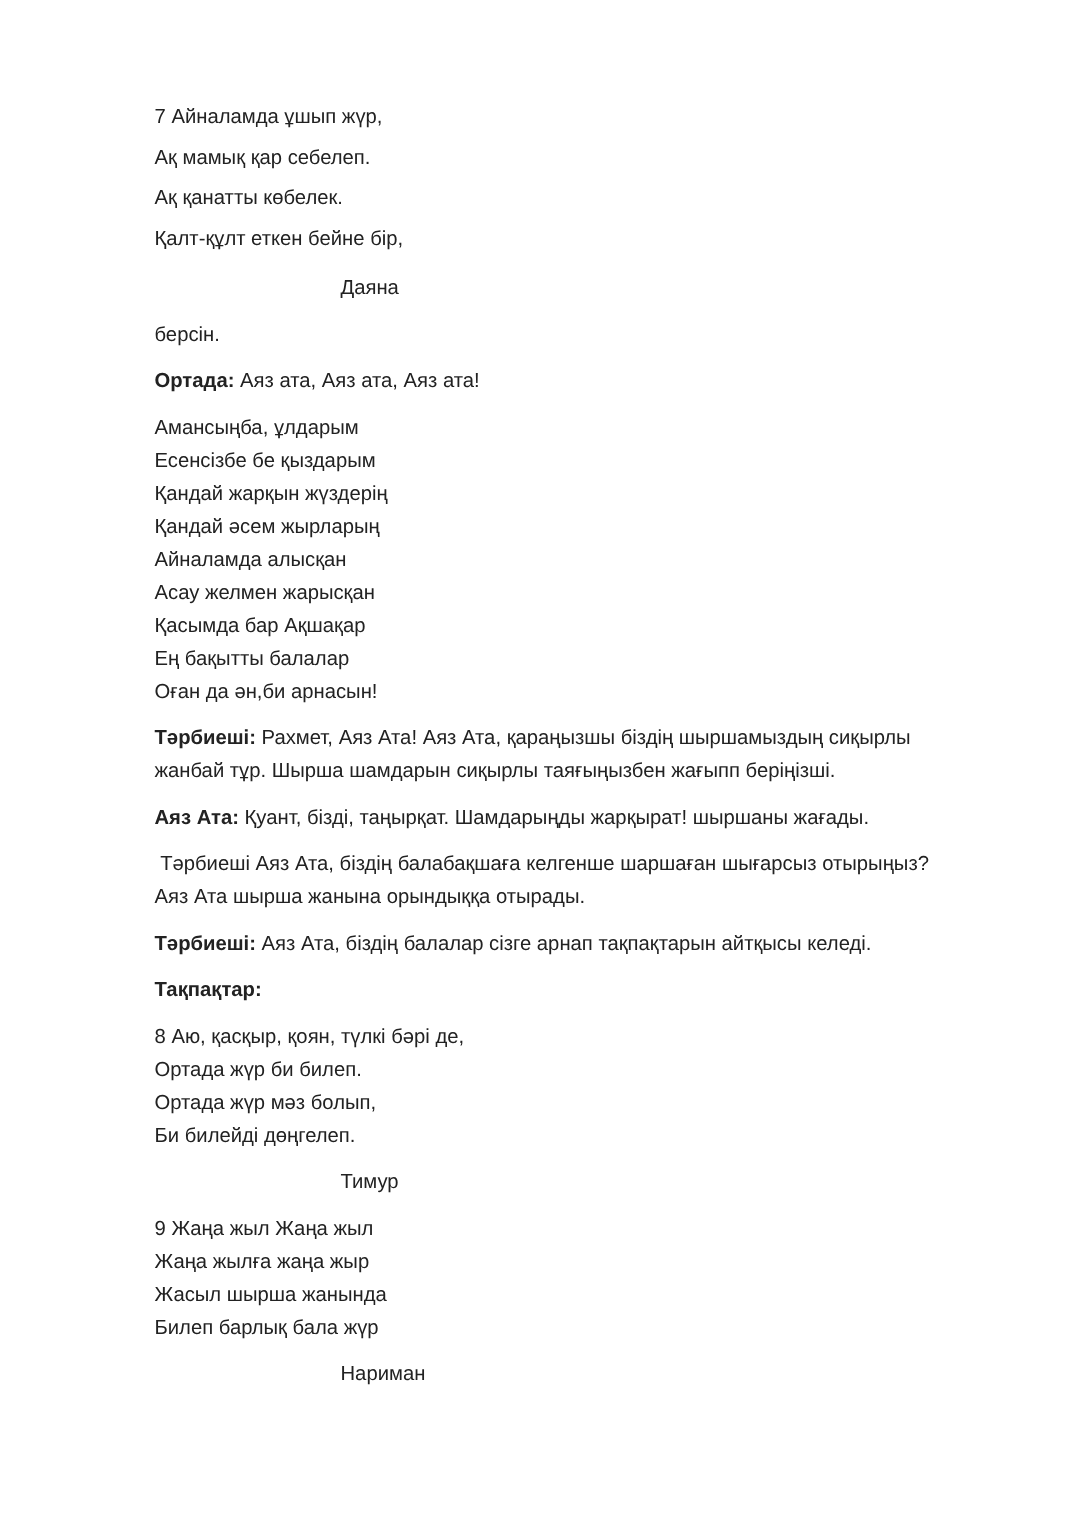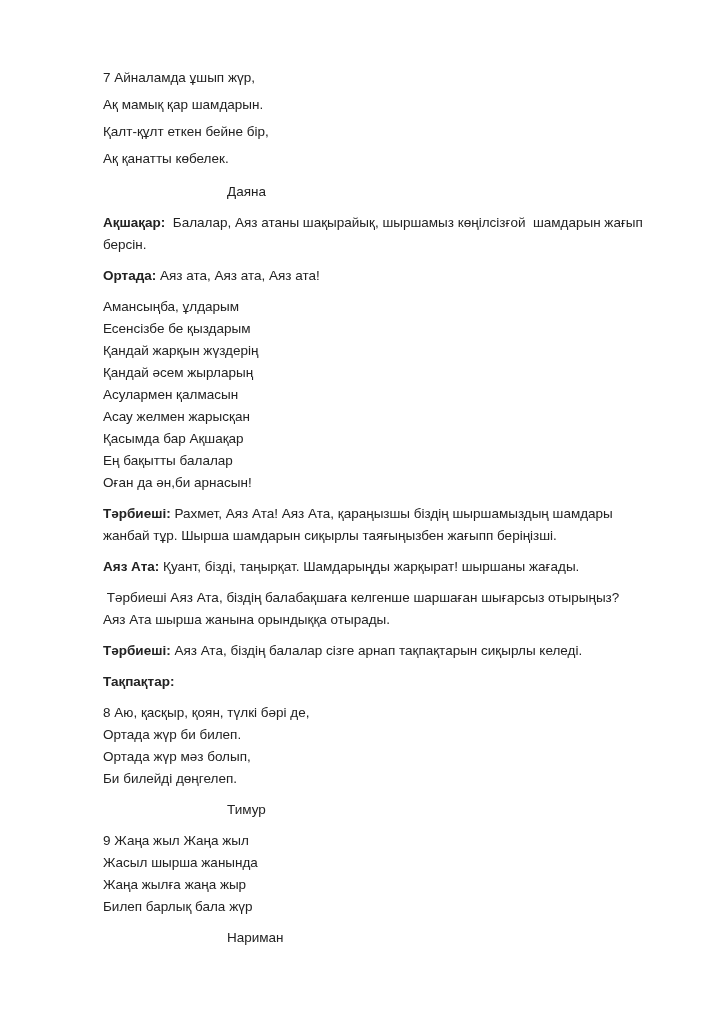--- a/index.html
+++ b/index.html
@@ -28,64 +28,64 @@
   .pl{display:block;white-space:pre;}
   .para{white-space:pre-wrap;}
 </style>
 </head>
 <body>
 
 <div class="doc">
 
   <div class="stanza7 blk">
     <p>7 Айналамда ұшып жүр,</p>
-    <p>Ақ мамық қар шамдарын.</p>
+    <p>Ақ мамық қар себелеп.</p>
+    <p>Ақ қанатты көбелек.</p>
     <p>Қалт-құлт еткен бейне бір,</p>
-    <p>Ақ қанатты көбелек.</p>
   </div>
 
   <p class="author">Даяна</p>
 
-  <p class="para blk"><span class="pl"><b class="speaker">Ақшақар:</b><span>  Балалар, Аяз атаны шақырайық, шыршамыз көңілсізғой  шамдарын жағып</span></span><span class="pl">берсін.</span></p>
+  <p class="para blk"><span class="pl">берсін.</span></p>
 
   <p class="para blk"><b class="speaker">Ортада:</b><span> Аяз ата, Аяз ата, Аяз ата!</span></p>
 
   <div class="blk">
     <p>Амансыңба, ұлдарым</p>
     <p>Есенсізбе бе қыздарым</p>
     <p>Қандай жарқын жүздерің</p>
     <p>Қандай әсем жырларың</p>
-    <p>Асулармен қалмасын</p>
+    <p>Айналамда алысқан</p>
     <p>Асау желмен жарысқан</p>
     <p>Қасымда бар Ақшақар</p>
     <p>Ең бақытты балалар</p>
     <p>Оған да ән,би арнасын!</p>
   </div>
 
-  <p class="para blk"><span class="pl"><b class="speaker">Тәрбиеші:</b><span> Рахмет, Аяз Ата! Аяз Ата, қараңызшы біздің шыршамыздың шамдары</span></span><span class="pl">жанбай тұр. Шырша шамдарын сиқырлы таяғыңызбен жағыпп беріңізші.</span></p>
+  <p class="para blk"><span class="pl"><b class="speaker">Тәрбиеші:</b><span> Рахмет, Аяз Ата! Аяз Ата, қараңызшы біздің шыршамыздың сиқырлы</span></span><span class="pl">жанбай тұр. Шырша шамдарын сиқырлы таяғыңызбен жағыпп беріңізші.</span></p>
 
   <p class="para blk"><b class="speaker">Аяз Ата:</b><span> Қуант, бізді, таңырқат. Шамдарыңды жарқырат! шыршаны жағады.</span></p>
 
   <p class="para blk"><span class="pl"> Тәрбиеші Аяз Ата, біздің балабақшаға келгенше шаршаған шығарсыз отырыңыз?</span><span class="pl">Аяз Ата шырша жанына орындыққа отырады.</span></p>
 
-  <p class="para blk"><b class="speaker">Тәрбиеші:</b><span> Аяз Ата, біздің балалар сізге арнап тақпақтарын сиқырлы келеді.</span></p>
+  <p class="para blk"><b class="speaker">Тәрбиеші:</b><span> Аяз Ата, біздің балалар сізге арнап тақпақтарын айтқысы келеді.</span></p>
 
   <p class="para blk"><b class="speaker">Тақпақтар:</b></p>
 
   <div class="blk">
     <p>8 Аю, қасқыр, қоян, түлкі бәрі де,</p>
     <p>Ортада жүр би билеп.</p>
     <p>Ортада жүр мәз болып,</p>
     <p>Би билейді дөңгелеп.</p>
   </div>
 
   <p class="author">Тимур</p>
 
   <div class="blk">
     <p>9 Жаңа жыл Жаңа жыл</p>
+    <p>Жаңа жылға жаңа жыр</p>
     <p>Жасыл шырша жанында</p>
-    <p>Жаңа жылға жаңа жыр</p>
     <p>Билеп барлық бала жүр</p>
   </div>
 
   <p class="author">Нариман</p>
 
 </div>
 
 </body></html>

